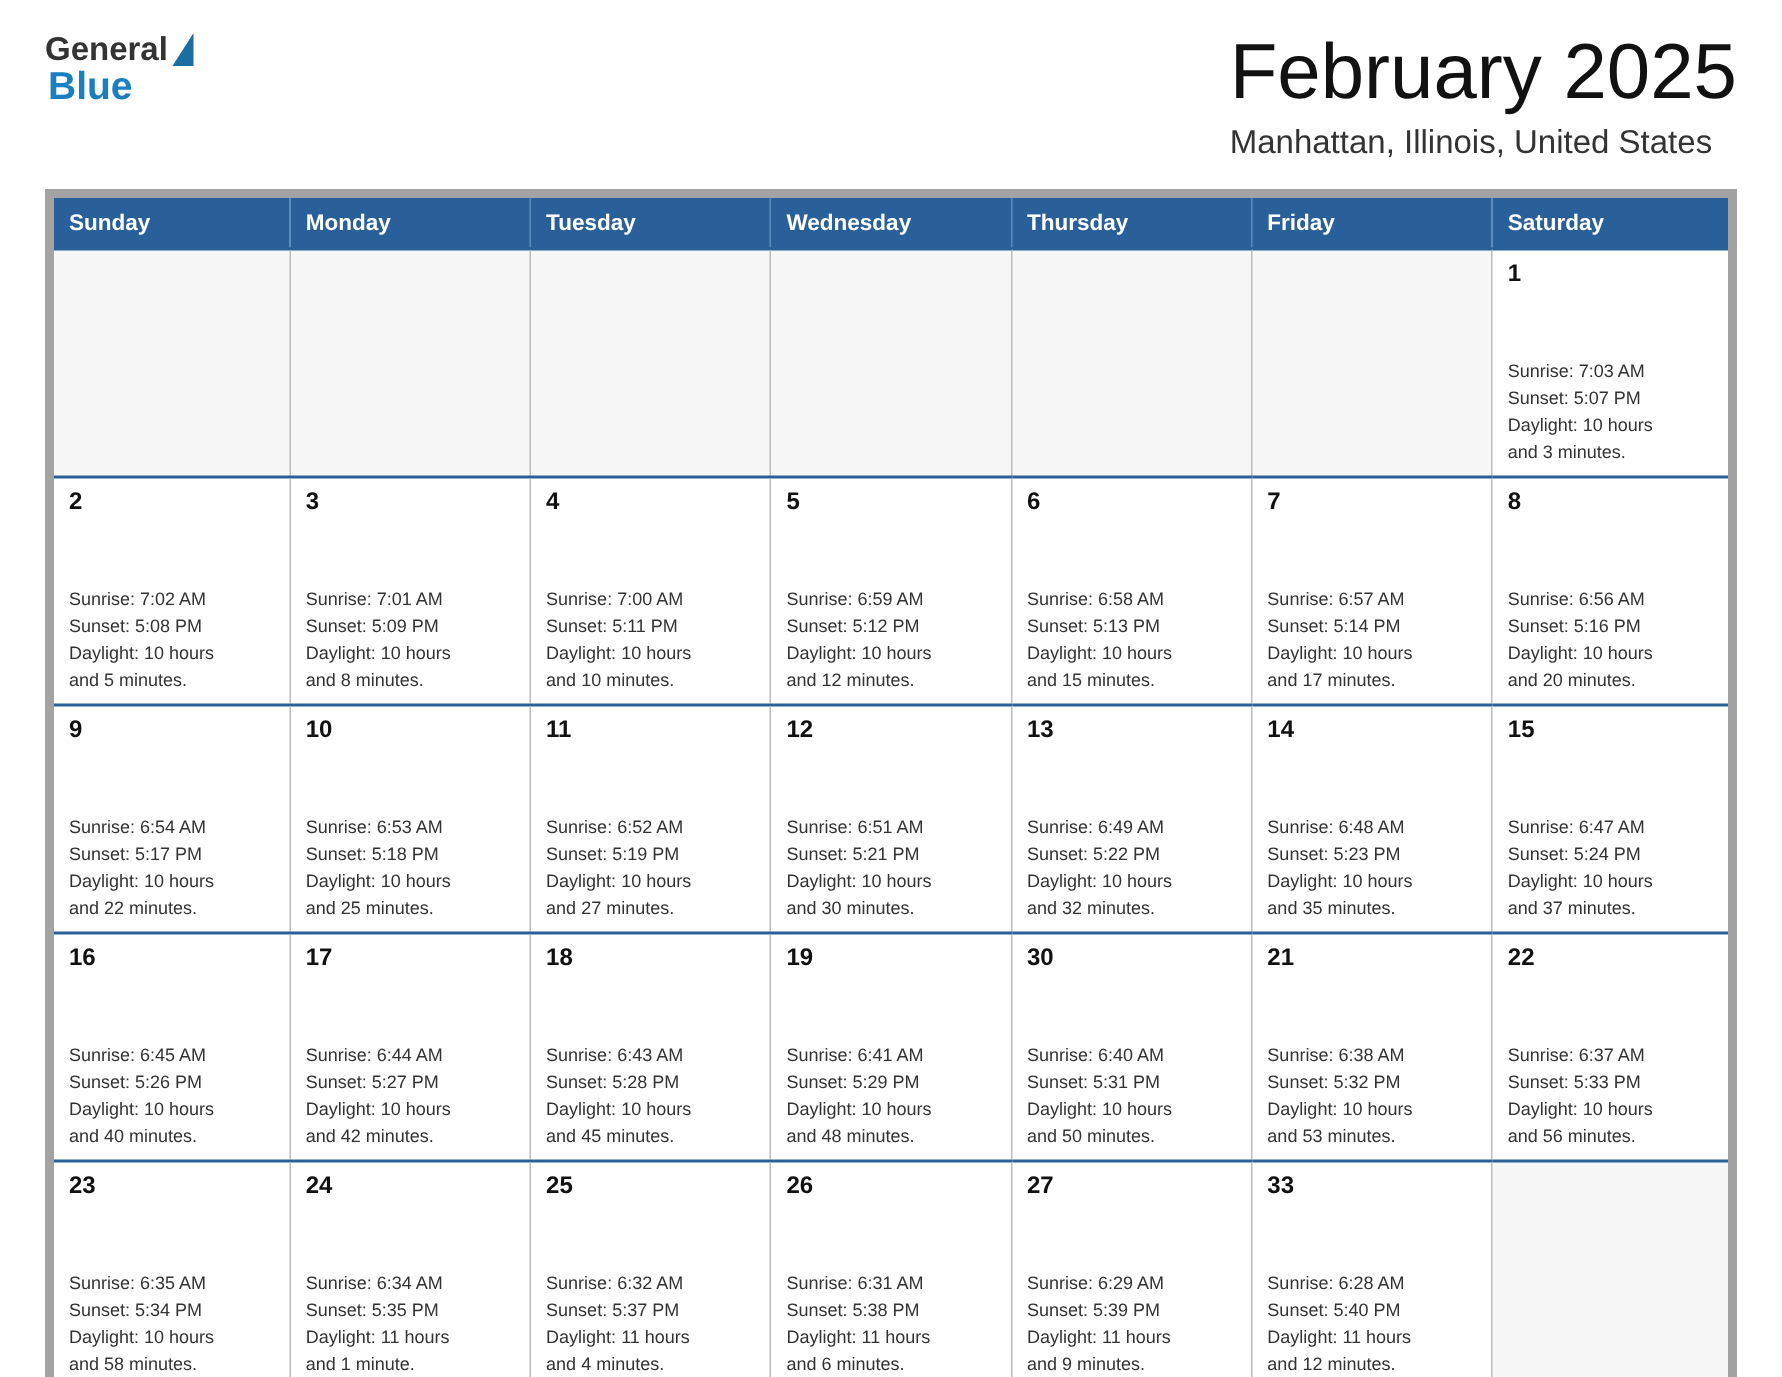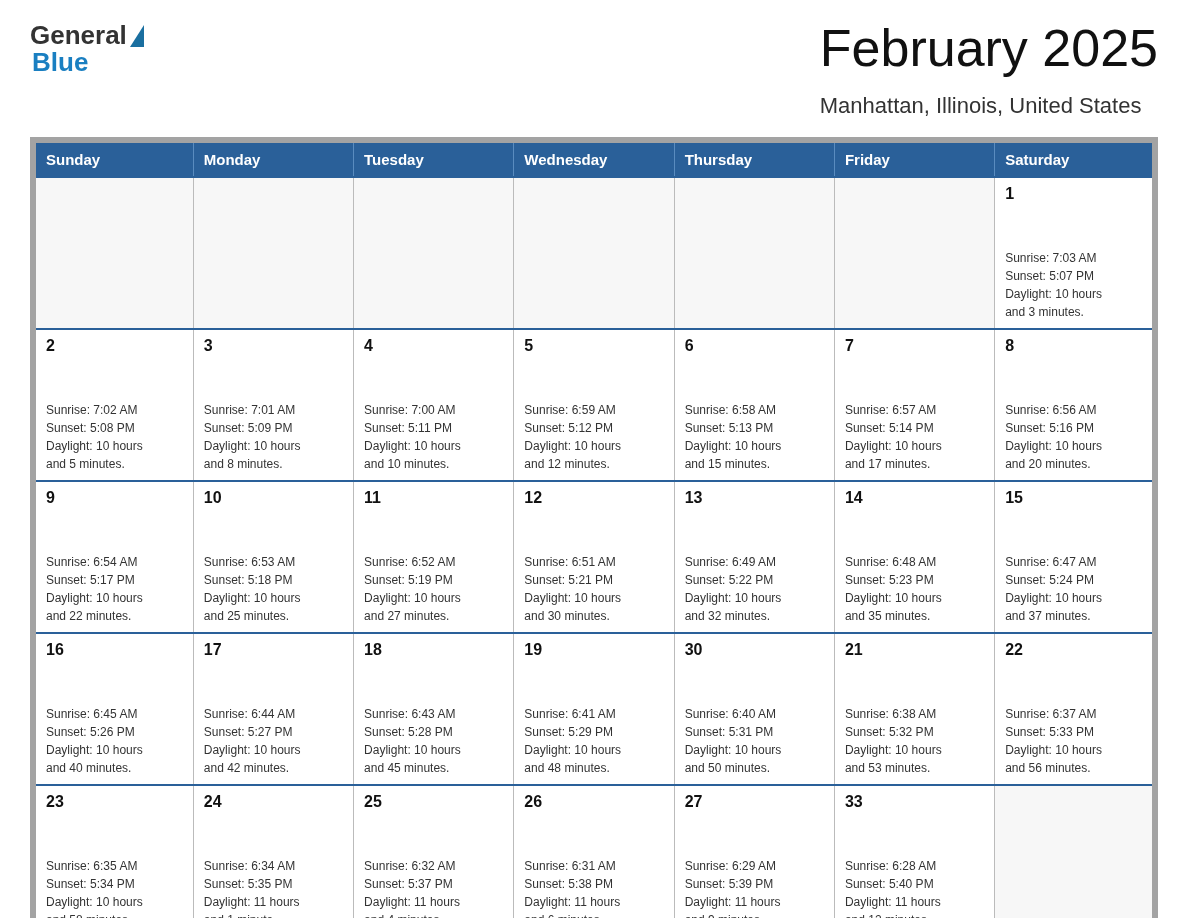--- a/index.html
+++ b/index.html
@@ -17,21 +17,21 @@
       margin-bottom: 18px;
     }
     .logo {
       display: flex;
       flex-direction: column;
       align-items: flex-start;
     }
     .logo-top {
       display: flex;
       align-items: center;
-      font-size: 26px;
+      font-size: 22px;
       font-weight: bold;
       color: #333;
     }
     .logo-top .general {
       color: #333;
     }
     .logo-top .logo-triangle {
       width: 0;
       height: 0;
       border-left: 14px solid transparent;
@@ -51,21 +51,21 @@
     }
     .month-title {
       font-size: 52px;
       font-weight: 400;
       color: #111;
       line-height: 1.1;
     }
     .location {
       font-size: 22px;
       color: #333;
-      margin-top: 16px;
+      margin-top: 5px;
     }
     .calendar {
       width: 100%;
       border-collapse: collapse;
       border: 6px solid #a3a3a3;
     }
     .calendar th {
       background: #2a6099;
       color: #fff;
       font-size: 15px;

